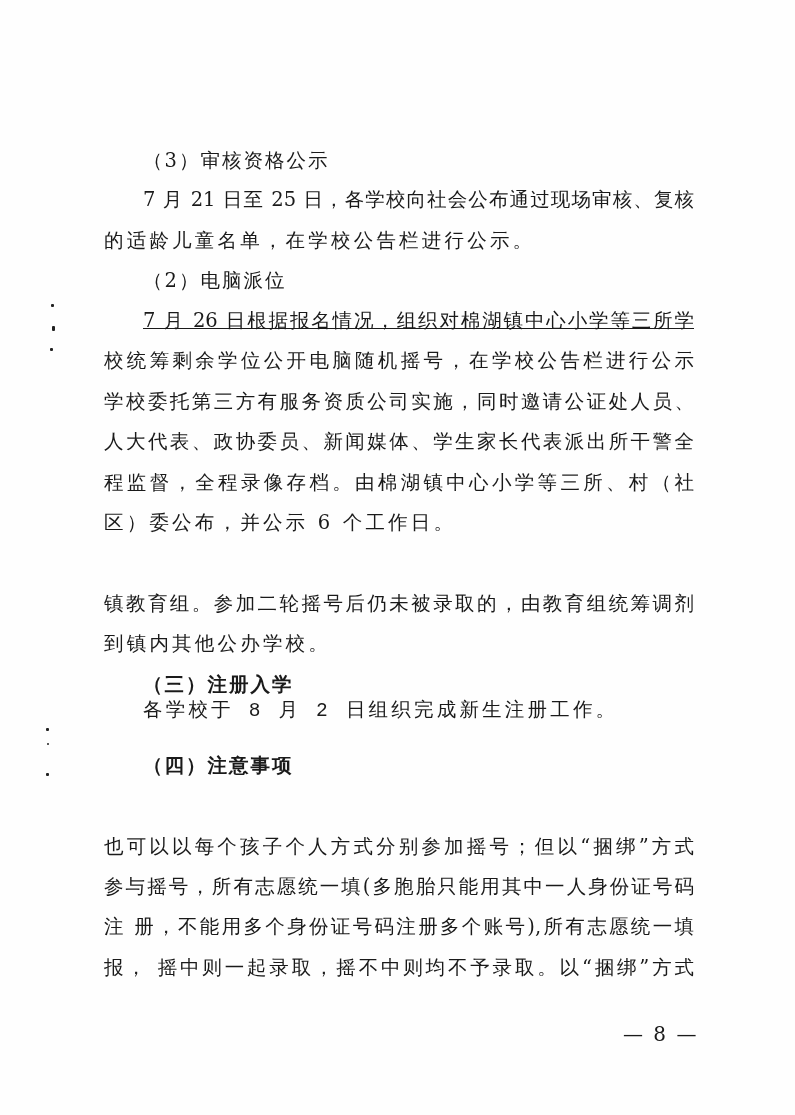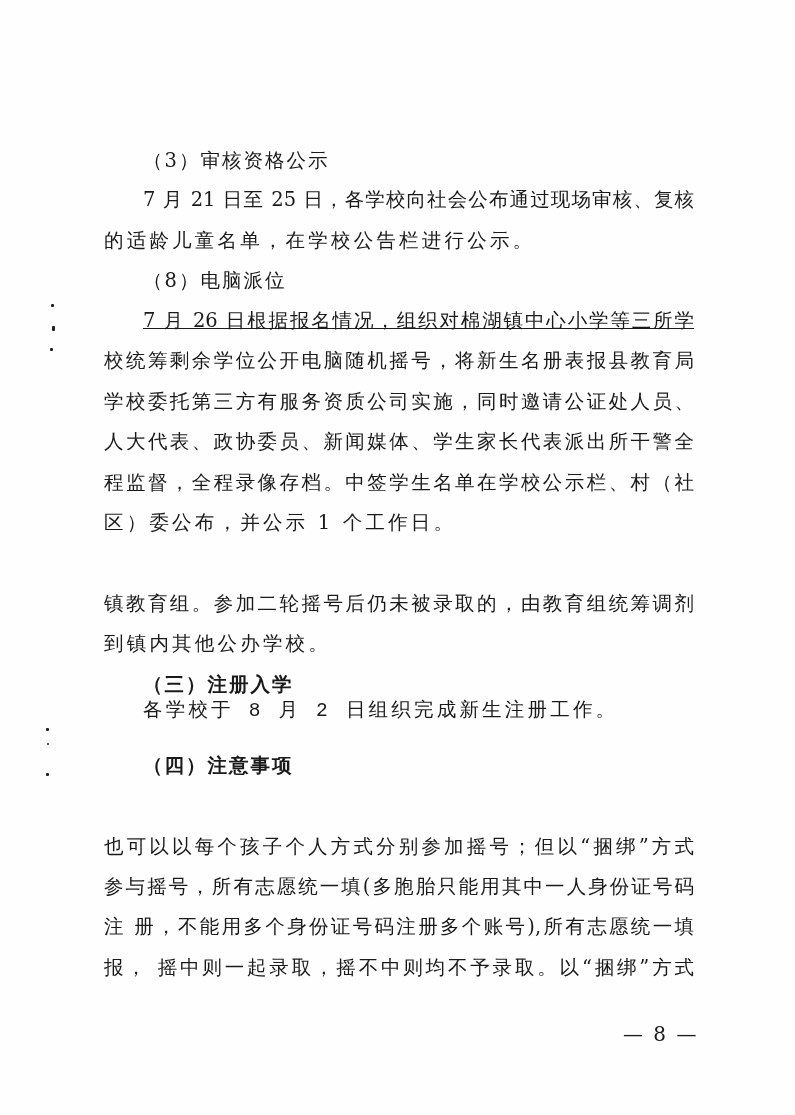--- a/index.html
+++ b/index.html
@@ -57,27 +57,27 @@
   </style>
 </head>
 <body>
 
 <div class="page">
 
   <div class="line heading indent" style="top:148px;">（3）审核资格公示</div>
   <div class="line indent justify" style="top:187px;">7 月 21 日至 25 日，各学校向社会公布通过现场审核、复核</div>
   <div class="line" style="top:228px;">的适龄儿童名单，在学校公告栏进行公示。</div>
 
-  <div class="line heading indent" style="top:268px;">（8）电脑派位</div>
+  <div class="line heading indent" style="top:268px;">（2）电脑派位</div>
   <div class="line indent justify" style="top:308px;text-decoration:underline;">7 月 26 日根据报名情况，组织对棉湖镇中心小学等三所学</div>
-  <div class="line justify" style="top:348px;">校统筹剩余学位公开电脑随机摇号，将新生名册表报县教育局</div>
+  <div class="line justify" style="top:348px;">校统筹剩余学位公开电脑随机摇号，在学校公告栏进行公示</div>
   <div class="line justify" style="top:389px;">学校委托第三方有服务资质公司实施，同时邀请公证处人员、</div>
   <div class="line justify" style="top:429px;">人大代表、政协委员、新闻媒体、学生家长代表派出所干警全</div>
-  <div class="line justify" style="top:470px;">程监督，全程录像存档。中签学生名单在学校公示栏、村（社</div>
-  <div class="line" style="top:510px;">区）委公布，并公示 1 个工作日。</div>
+  <div class="line justify" style="top:470px;">程监督，全程录像存档。由棉湖镇中心小学等三所、村（社</div>
+  <div class="line" style="top:510px;">区）委公布，并公示 6 个工作日。</div>
 
   <div class="line justify" style="top:591px;">镇教育组。参加二轮摇号后仍未被录取的，由教育组统筹调剂</div>
   <div class="line" style="top:631px;">到镇内其他公办学校。</div>
 
   <div class="line heading indent bold" style="top:672px;">（三）注册入学</div>
   <div class="line indent" style="top:698px;font-family:Liberation Mono, monospace;">各学校于 8 月 2 日组织完成新生注册工作。</div>
 
   <div class="line heading indent bold" style="top:753px;">（四）注意事项</div>
   <div class="line justify" style="top:834px;">也可以以每个孩子个人方式分别参加摇号；但以“捆绑”方式</div>
   <div class="line justify" style="top:874px;">参与摇号，所有志愿统一填(多胞胎只能用其中一人身份证号码</div>

